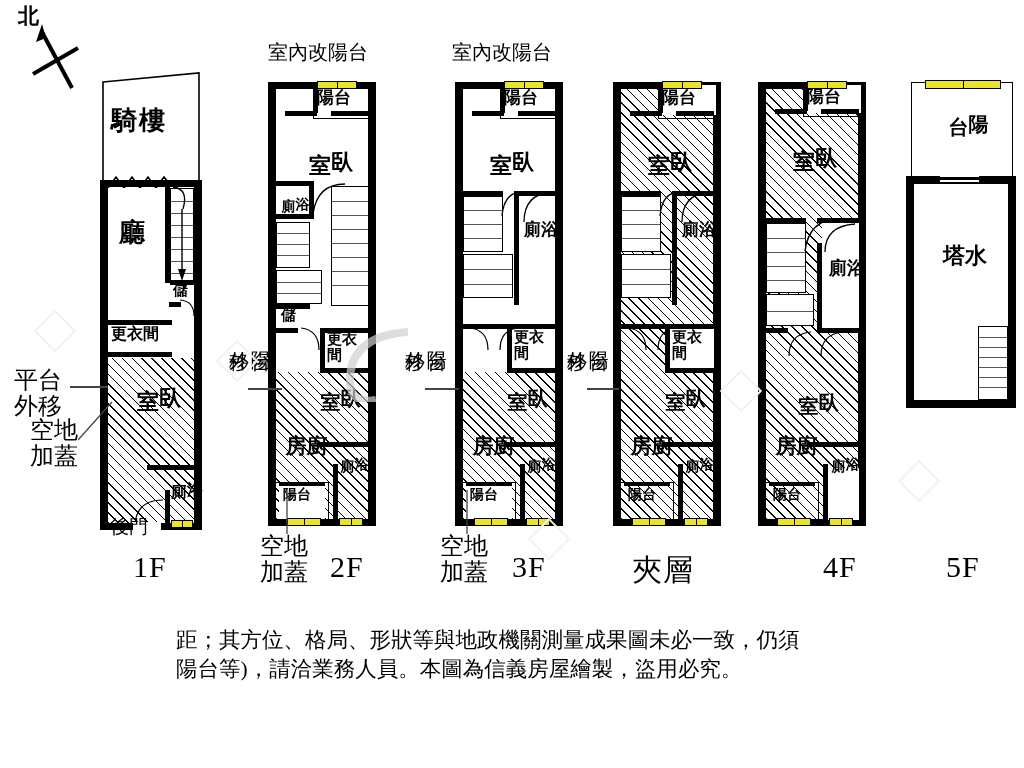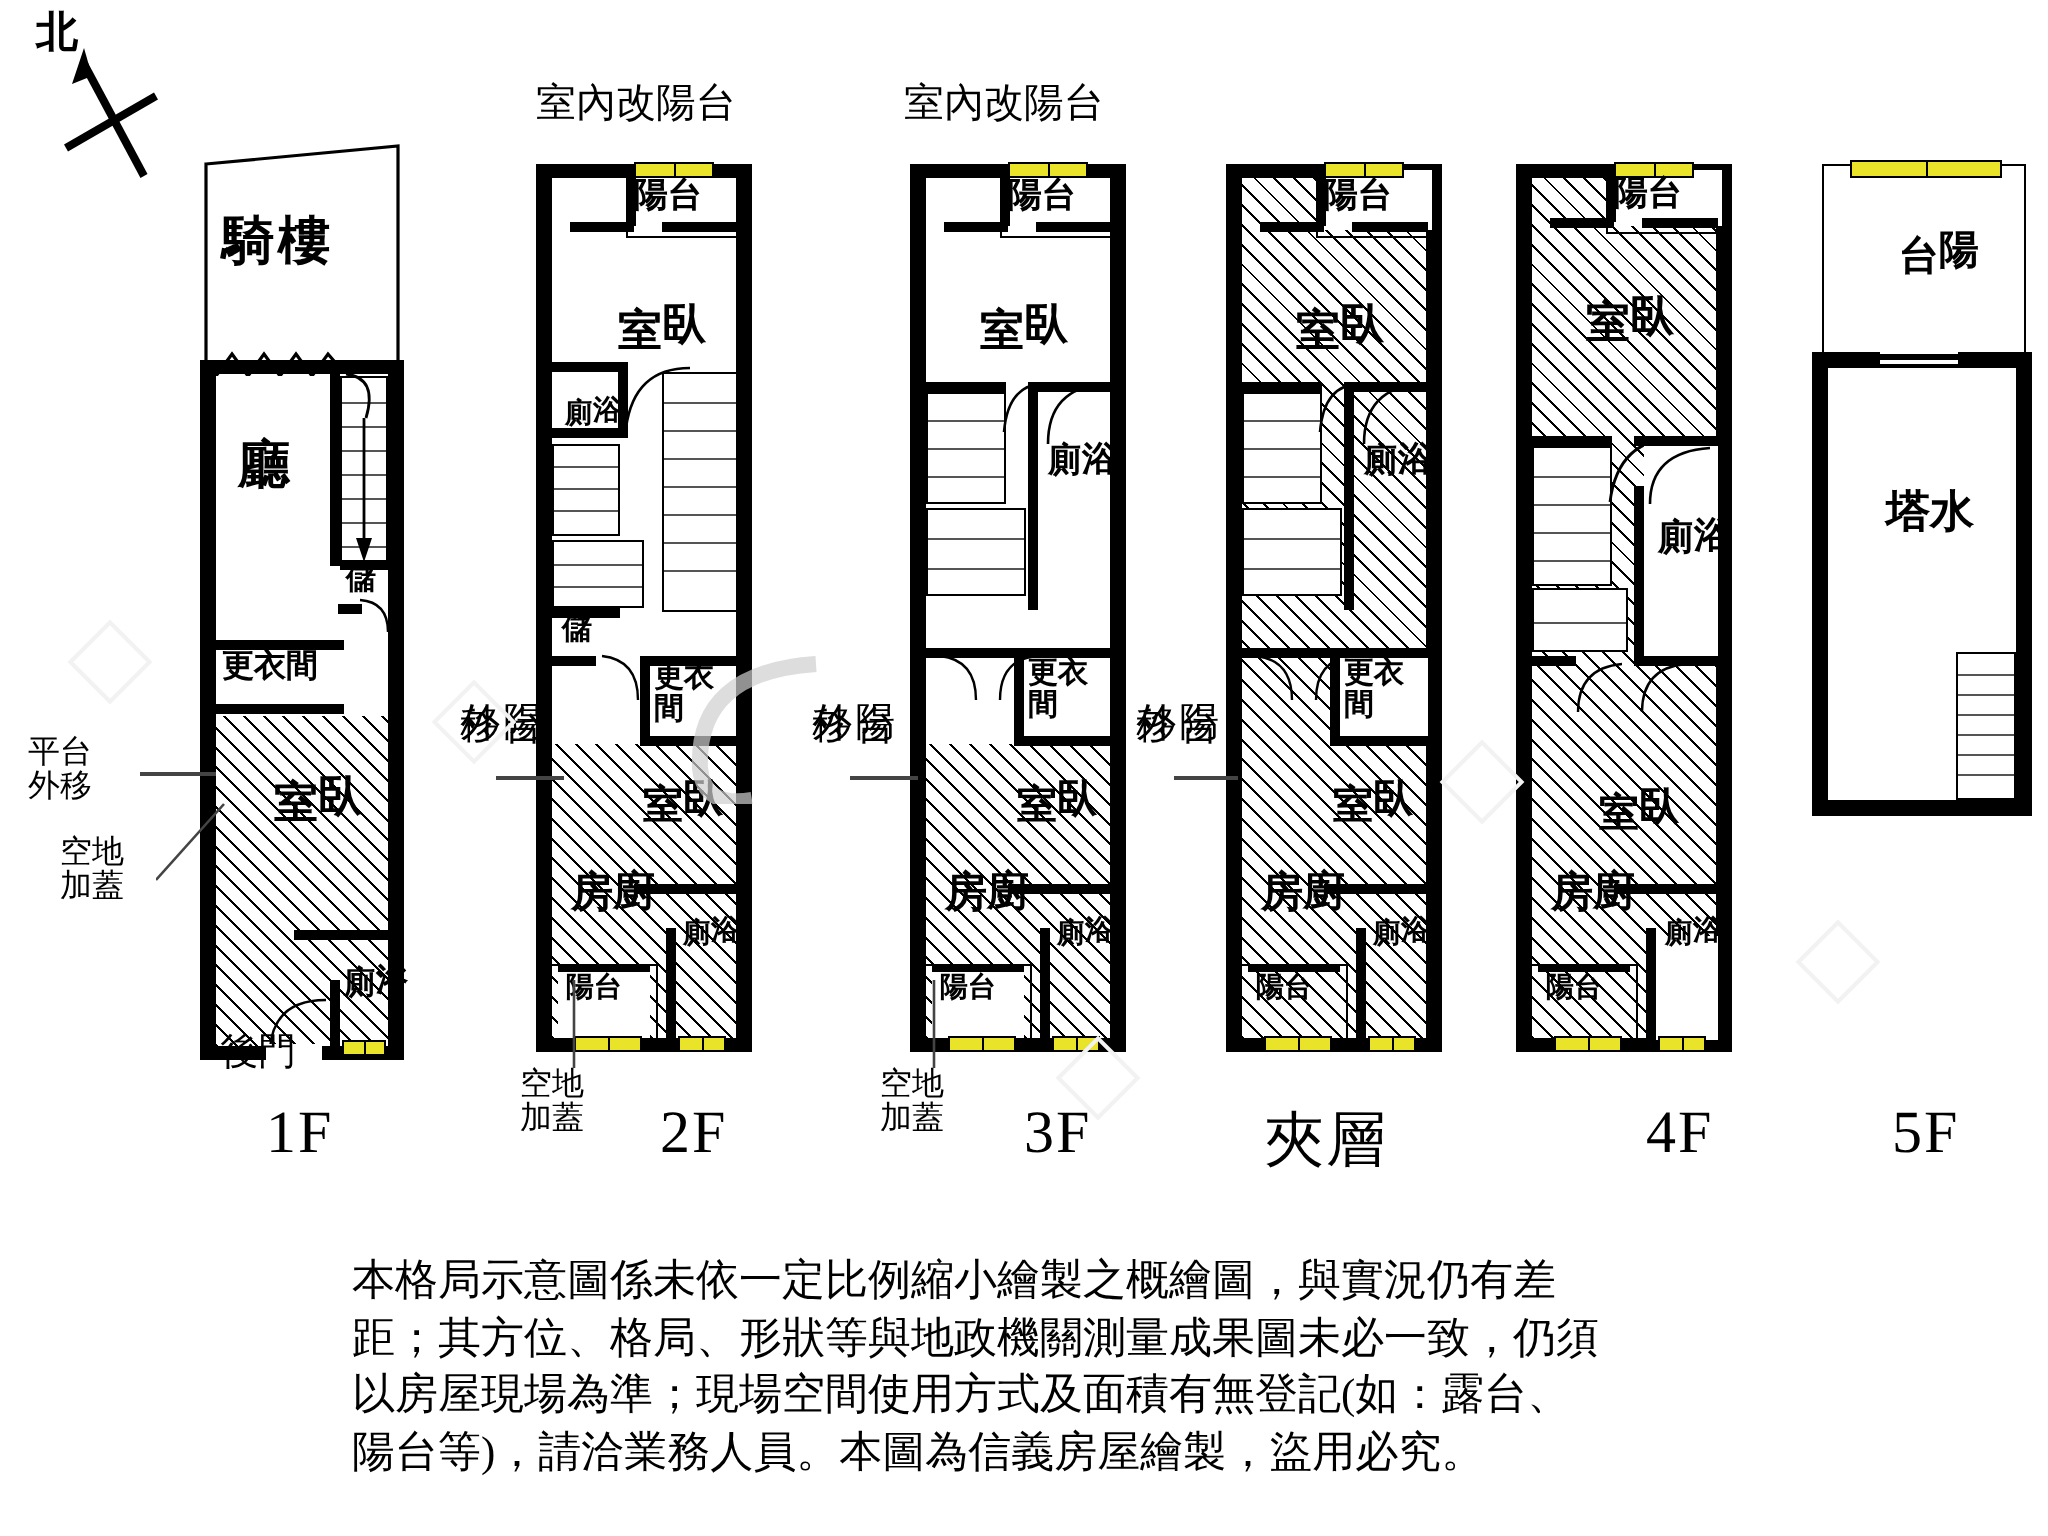--- a/index.html
+++ b/index.html
@@ -32,21 +32,21 @@
   
   .stair{position:absolute;border:1px solid #000;box-sizing:border-box;background:#fff;}
   .tread{position:absolute;background:#555;height:1px;left:0;right:0;}
 
   
   .rlabel{position:absolute;font-family:"Liberation Serif","DejaVu Serif",serif;
      font-weight:700;line-height:1.0;white-space:pre;color:#000;}
   .vert{writing-mode:vertical-rl;text-orientation:upright;line-height:1.0;}
   .flabel{position:absolute;font-size:30px;font-weight:400;
      font-family:"Liberation Serif","DejaVu Serif",serif;letter-spacing:1px;}
-  .annot{position:absolute;font-size:16px;font-weight:400;line-height:1.08;
+  .annot{position:absolute;font-size:24px;font-weight:400;line-height:1.08;
      font-family:"Liberation Serif","DejaVu Serif",serif;white-space:pre;}
   .leader{position:absolute;background:#444;}
 
   
   #disclaimer{position:absolute;left:176px;top:626px;width:790px;
      font-size:21.5px;line-height:1.33;font-weight:400;
      font-family:"Liberation Serif","DejaVu Serif",serif;color:#000;}
   #disclaimer div{white-space:pre;}
 
   
@@ -498,19 +498,17 @@
     <div class="wm-diamond" style="left:222px;top:346px;"></div>
     <div class="wm-diamond" style="left:534px;top:524px;"></div>
     <div class="wm-diamond" style="left:726px;top:376px;"></div>
     <div class="wm-diamond" style="left:904px;top:466px;"></div>
     <svg class="abs" style="left:344px;top:328px;" width="66" height="74">
       <path d="M64 4 q-60 4 -58 52 q2 20 26 16" fill="none" stroke="#cfcfcf" stroke-width="8" opacity=".7"></path>
     </svg>
   </div>
 
   <div id="disclaimer">
-    <div>本格局示意圖係未依一定比例縮小繪製之概繪圖，與實況仍有差</div>
     <div>距；其方位、格局、形狀等與地政機關測量成果圖未必一致，仍須</div>
-    <div>以房屋現場為準；現場空間使用方式及面積有無登記(如：露台、</div>
     <div>陽台等)，請洽業務人員。本圖為信義房屋繪製，盜用必究。</div>
   </div>
 
 </div>
 
 </body></html>

